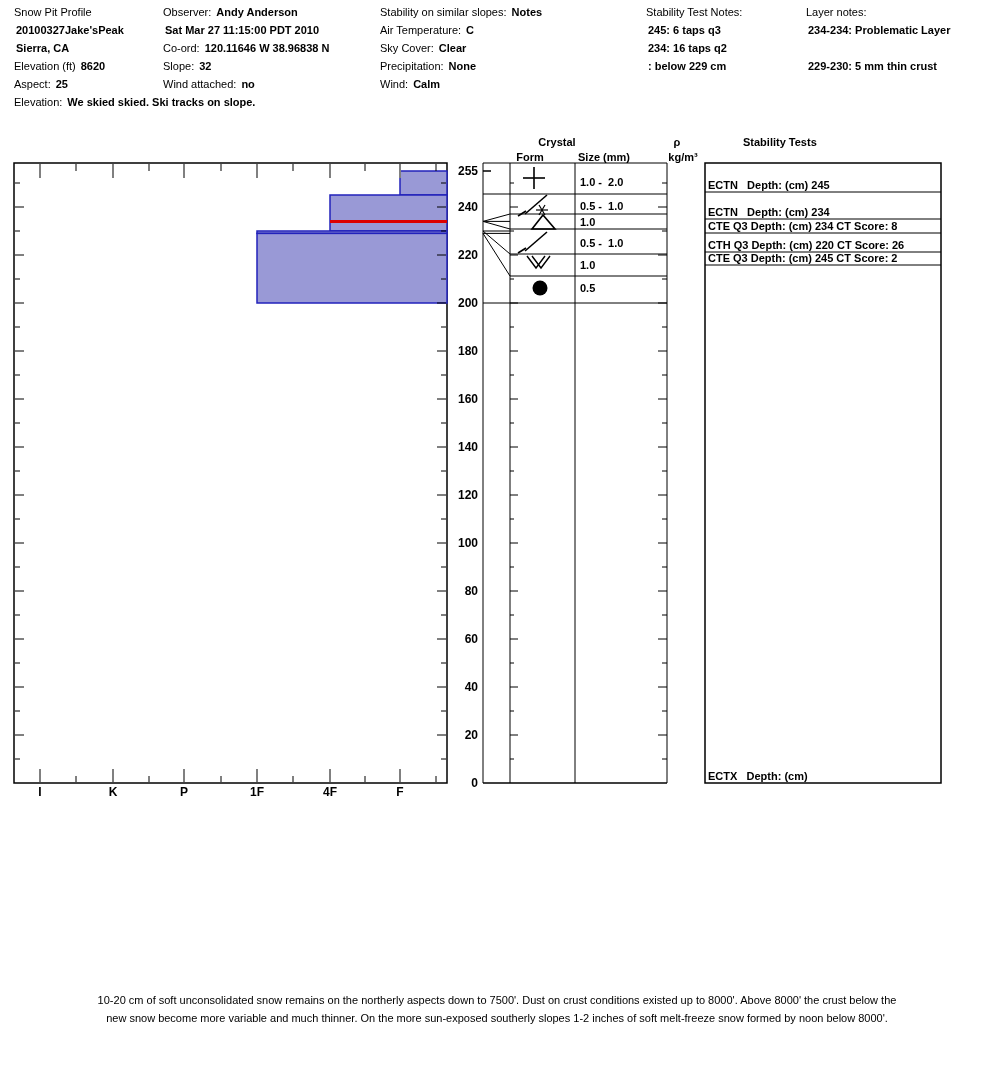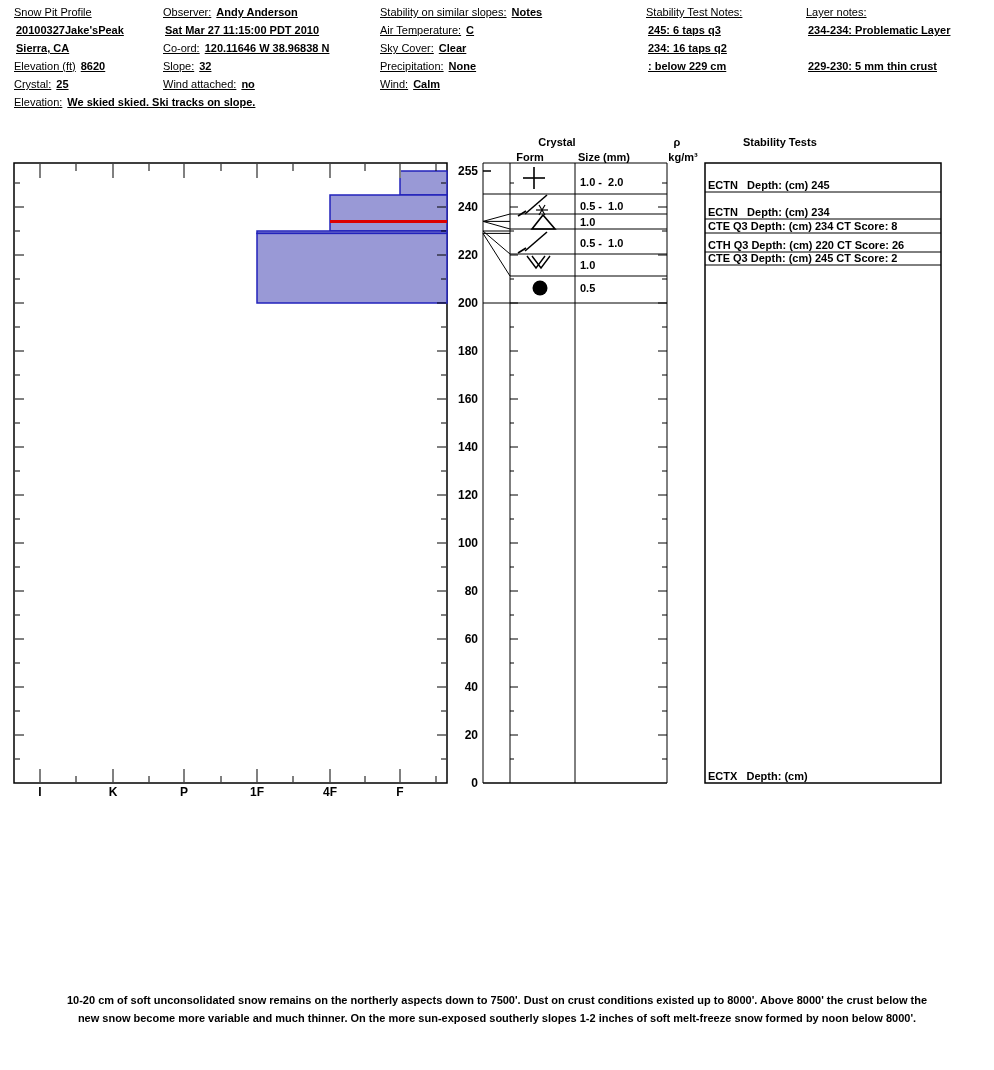--- a/index.html
+++ b/index.html
@@ -1,45 +1,45 @@
 <!DOCTYPE html>
 <html><head>
 <meta charset="utf-8">
 <style>
   html,body{margin:0;padding:0;}
   body{
     width:994px;height:1070px;position:relative;background:#ffffff;
     font-family:"Liberation Sans",sans-serif;color:#000;overflow:hidden;
   }
   .hcol{position:absolute;top:3px;font-size:11px;}
-  .hrow{height:18px;line-height:18px;white-space:pre;text-decoration:underline;}
+  .hrow{height:18px;line-height:18px;white-space:pre;}
   .hlabel{font-weight:normal;}
   .hvalue{font-weight:bold;margin-left:5px;}
   .hlabel:empty + .hvalue{margin-left:2px;}
   #col-site{left:14px;}
   #col-observation{left:163px;}
   #col-weather{left:380px;}
   #col-test-notes{left:646px;}
   #col-layer-notes{left:806px;}
   #footer-notes{
     position:absolute;top:991px;left:0;width:994px;text-align:center;
-    font-size:11px;font-weight:bold;line-height:18px;
+    font-size:11px;font-weight:normal;line-height:18px;
   }
   svg{position:absolute;left:0;top:0;}
   svg text{font-family:"Liberation Sans",sans-serif;font-weight:bold;white-space:pre;fill:#000;}
 </style>
 </head>
 <body>
 
 <div class="hcol" id="col-site">
     <div class="hrow"><span class="hlabel">Snow Pit Profile</span><span class="hvalue"></span></div>
     <div class="hrow"><span class="hlabel"></span><span class="hvalue">20100327Jake'sPeak</span></div>
     <div class="hrow"><span class="hlabel"></span><span class="hvalue">Sierra, CA</span></div>
     <div class="hrow"><span class="hlabel">Elevation (ft)</span><span class="hvalue">8620</span></div>
-    <div class="hrow"><span class="hlabel">Crystal:</span><span class="hvalue">25</span></div>
+    <div class="hrow"><span class="hlabel">Aspect:</span><span class="hvalue">25</span></div>
     <div class="hrow"><span class="hlabel">Elevation:</span><span class="hvalue">We skied skied. Ski tracks on slope.</span></div>
   </div>
 <div class="hcol" id="col-observation">
     <div class="hrow"><span class="hlabel">Observer:</span><span class="hvalue">Andy Anderson</span></div>
     <div class="hrow"><span class="hlabel"></span><span class="hvalue">Sat Mar 27 11:15:00 PDT 2010</span></div>
     <div class="hrow"><span class="hlabel">Co-ord:</span><span class="hvalue">120.11646 W 38.96838 N</span></div>
     <div class="hrow"><span class="hlabel">Slope:</span><span class="hvalue">32</span></div>
     <div class="hrow"><span class="hlabel">Wind attached:</span><span class="hvalue">no</span></div>
   </div>
 <div class="hcol" id="col-weather">

